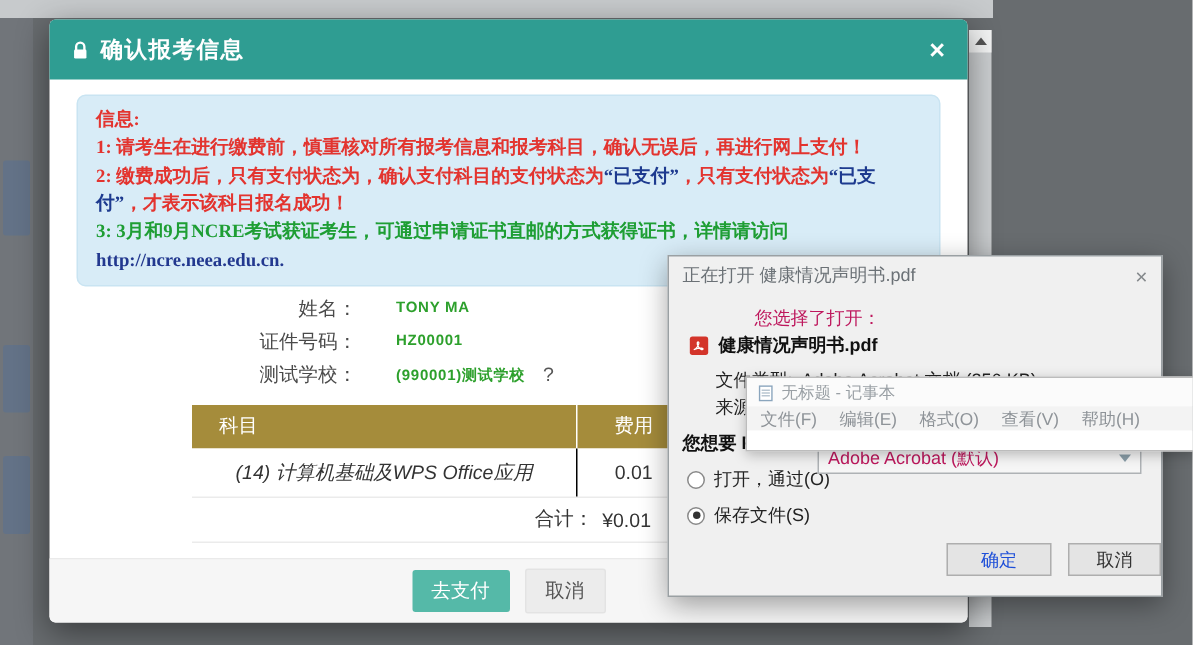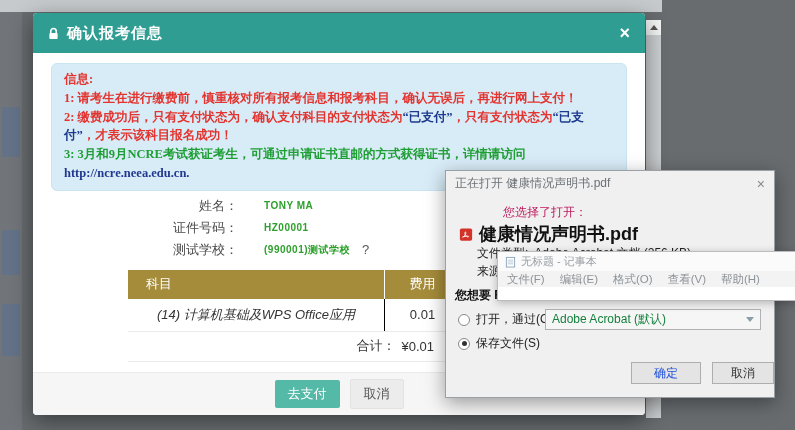--- a/index.html
+++ b/index.html
@@ -56,29 +56,29 @@
   .btn-pay{background:var(--pay_teal);color:#fff;}
   .btn-cancel{background:#ececec;color:#555;border:1px solid #e3e3e3;}
 
   
   .dl{position:absolute;left:445px;top:170px;width:330px;height:228px;background:#f0f0f0;
     border:1px solid #9aa0a3;box-shadow:0 5px 18px rgba(0,0,0,.38);z-index:20;font-size:12px;color:#222;}
   .dl-titlebar{height:25px;display:flex;align-items:center;padding:0 9px;color:#6b7176;}
   .dl-close{margin-left:auto;color:#85898c;font-size:14px;cursor:pointer;}
   .dl-line1{position:absolute;left:11px;top:33px;color:#be185d;margin-left:46px;}
   .dl-file{position:absolute;left:13px;top:51px;display:flex;align-items:center;gap:6px;}
-  .dl-filename{font-weight:bold;font-size:18px;color:#111;}
+  .dl-filename{font-weight:bold;font-size:12px;color:#111;}
   .dl-filetype{position:absolute;left:31px;top:74px;display:flex;gap:6px;}
   .dl-source{position:absolute;left:31px;top:92px;}
   .dl-question{position:absolute;left:9px;top:116px;font-weight:bold;color:#111;}
   .dl-radio-row{position:absolute;display:flex;align-items:center;cursor:pointer;}
   .radio{width:12px;height:12px;border:1px solid #8a8a8a;border-radius:50%;background:#fff;margin-right:6px;position:relative;flex:0 0 auto;}
   .radio.checked::after{content:"";position:absolute;left:2.5px;top:2.5px;width:5px;height:5px;background:#333;border-radius:50%;}
-  .dl-select{position:absolute;left:99px;top:138px;width:216px;height:21px;background:#f6f6f6;
-    border:1px solid #aeb2b5;display:flex;align-items:center;padding:0 6px;color:#15803d;cursor:pointer;}
+  .dl-select{position:absolute;left:99px;top:124px;width:216px;height:21px;background:#f6f6f6;
+    border:1px solid #aeb2b5;display:flex;align-items:center;padding:0 6px;color:#be185d;cursor:pointer;}
   .select-caret{margin-left:auto;width:0;height:0;border-left:4px solid transparent;border-right:4px solid transparent;border-top:5px solid #8a9ea8;}
   .win-btn{position:absolute;height:22px;background:#e4e4e4;border:1px solid #aeaeae;font-size:12px;
     display:flex;align-items:center;justify-content:center;cursor:pointer;}
   .dl-ok{left:185px;top:191px;width:70px;color:#1d4ed8;}
   .dl-cancel-btn{left:266px;top:191px;width:62px;color:#333;}
 
   
   .notepad{position:absolute;left:497px;top:251px;width:300px;height:50px;background:#f7f7f7;
     border:1px solid #bcbcbc;box-shadow:0 2px 8px rgba(0,0,0,.25);z-index:30;}
   .np-titlebar{height:19px;display:flex;align-items:center;gap:5px;padding:0 7px;color:#9aa0a5;font-size:11px;background:#fbfbfb;}

